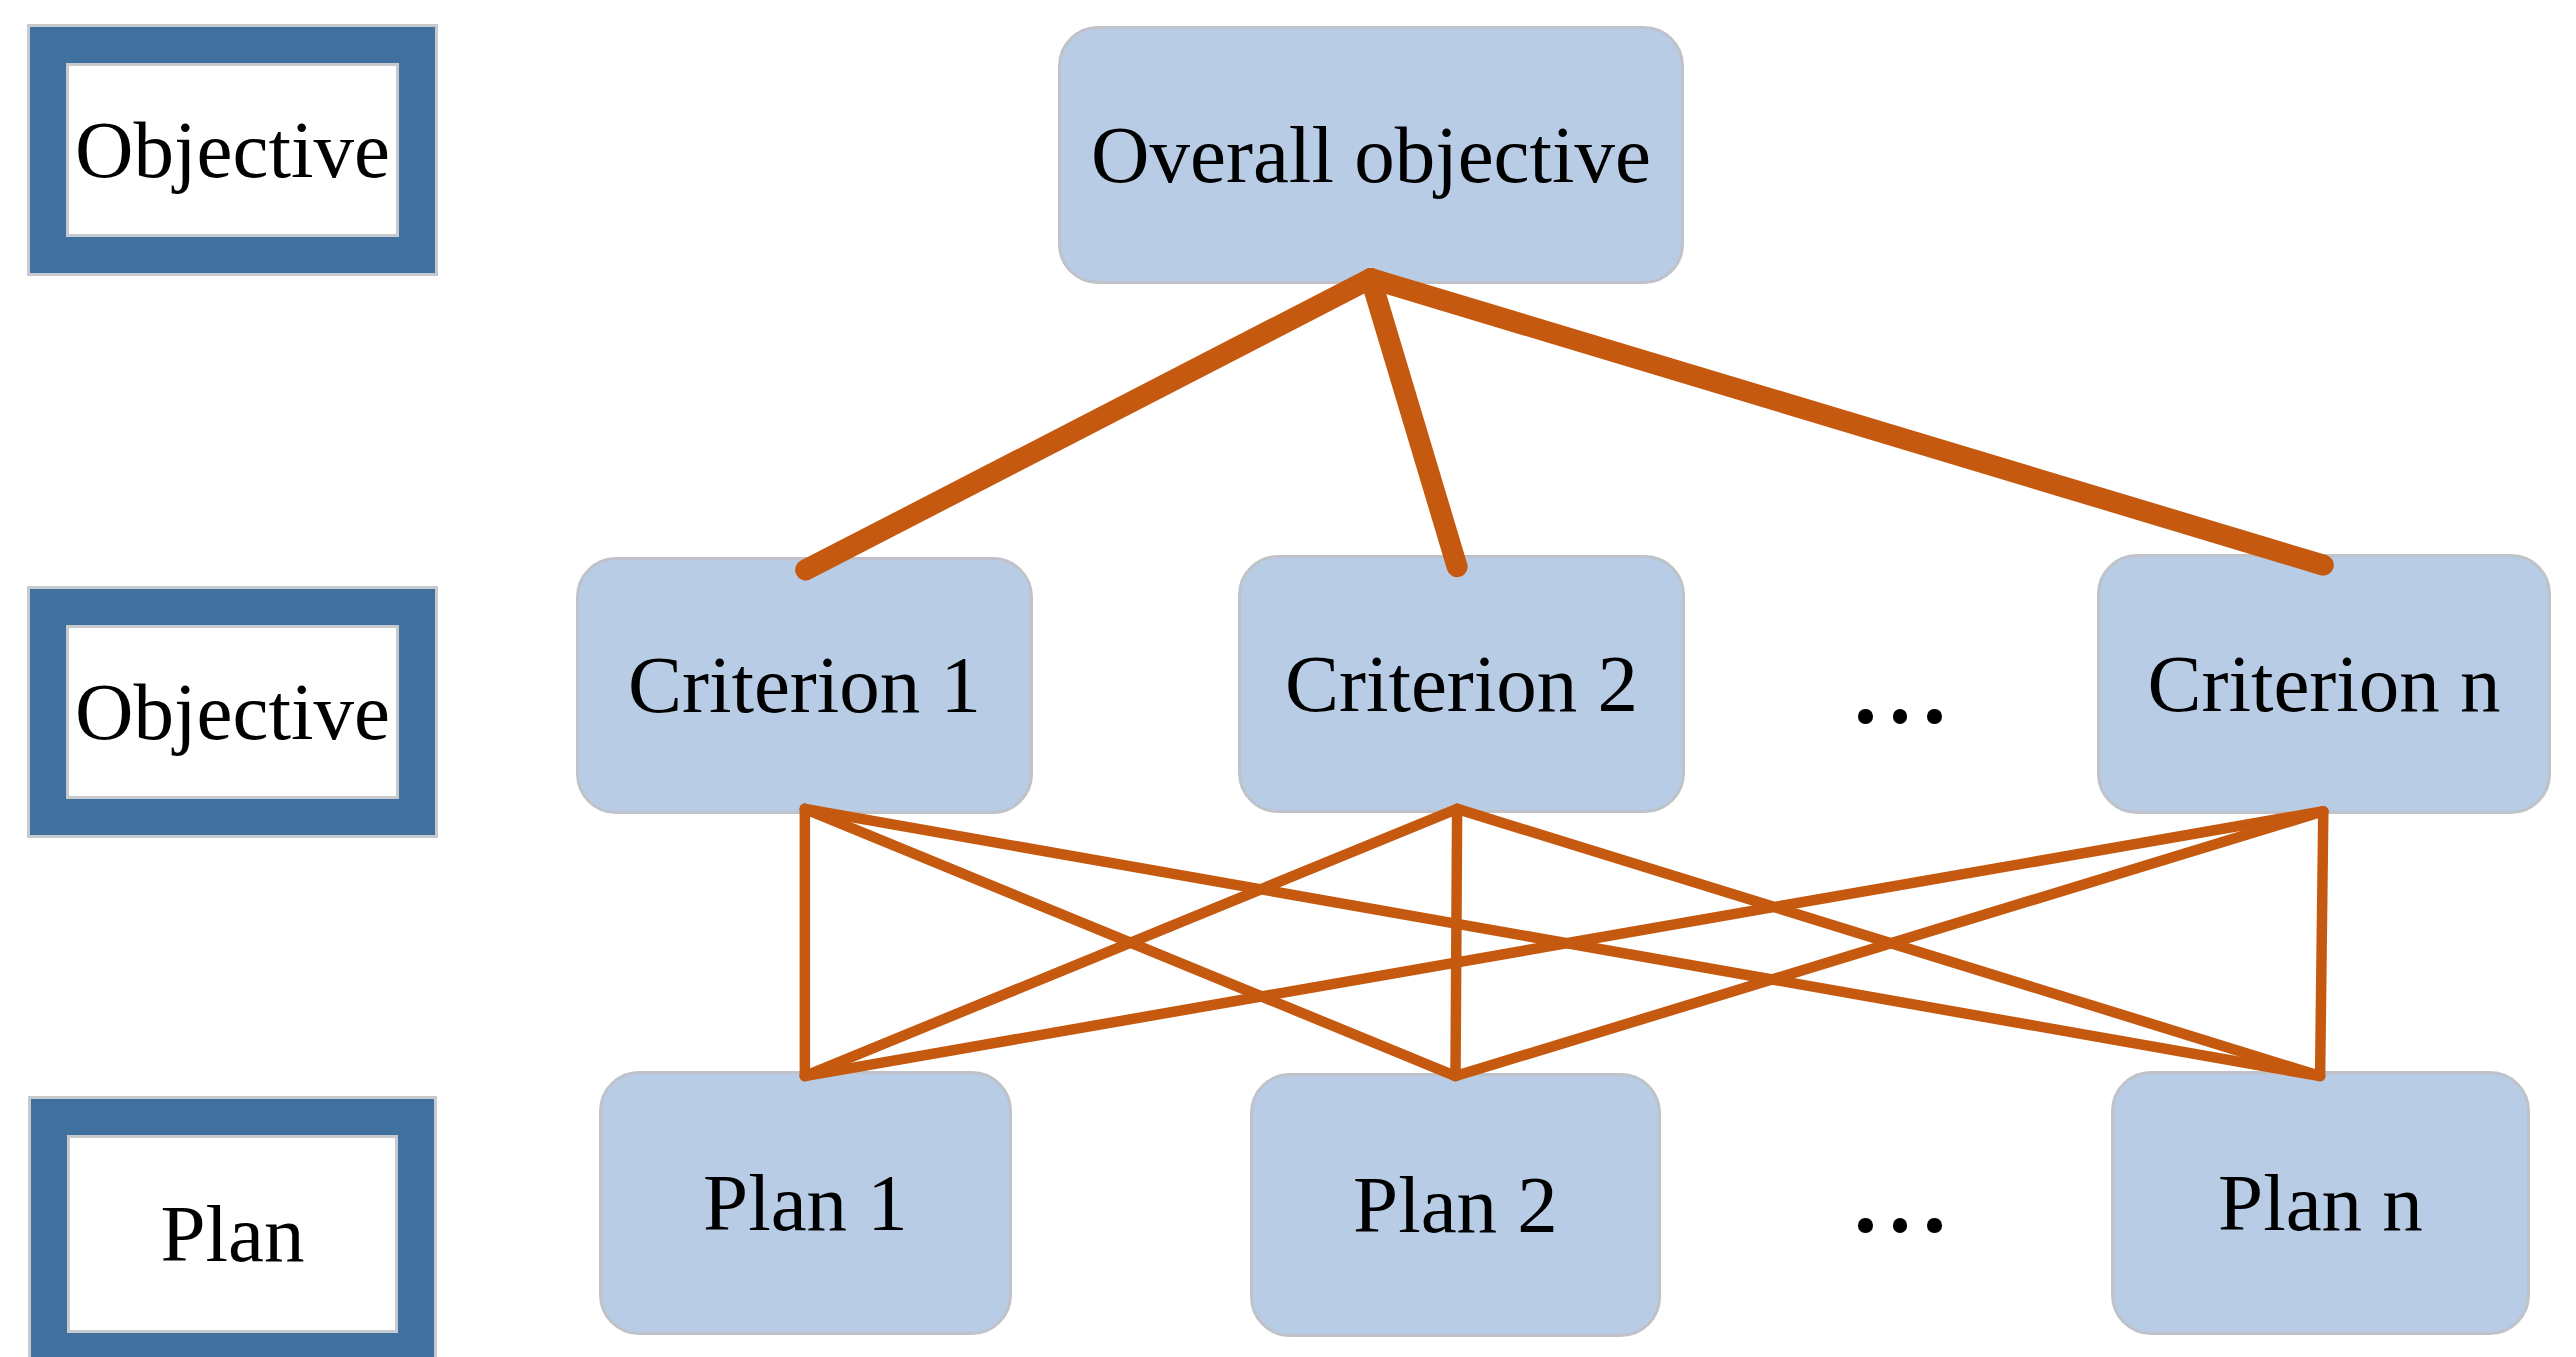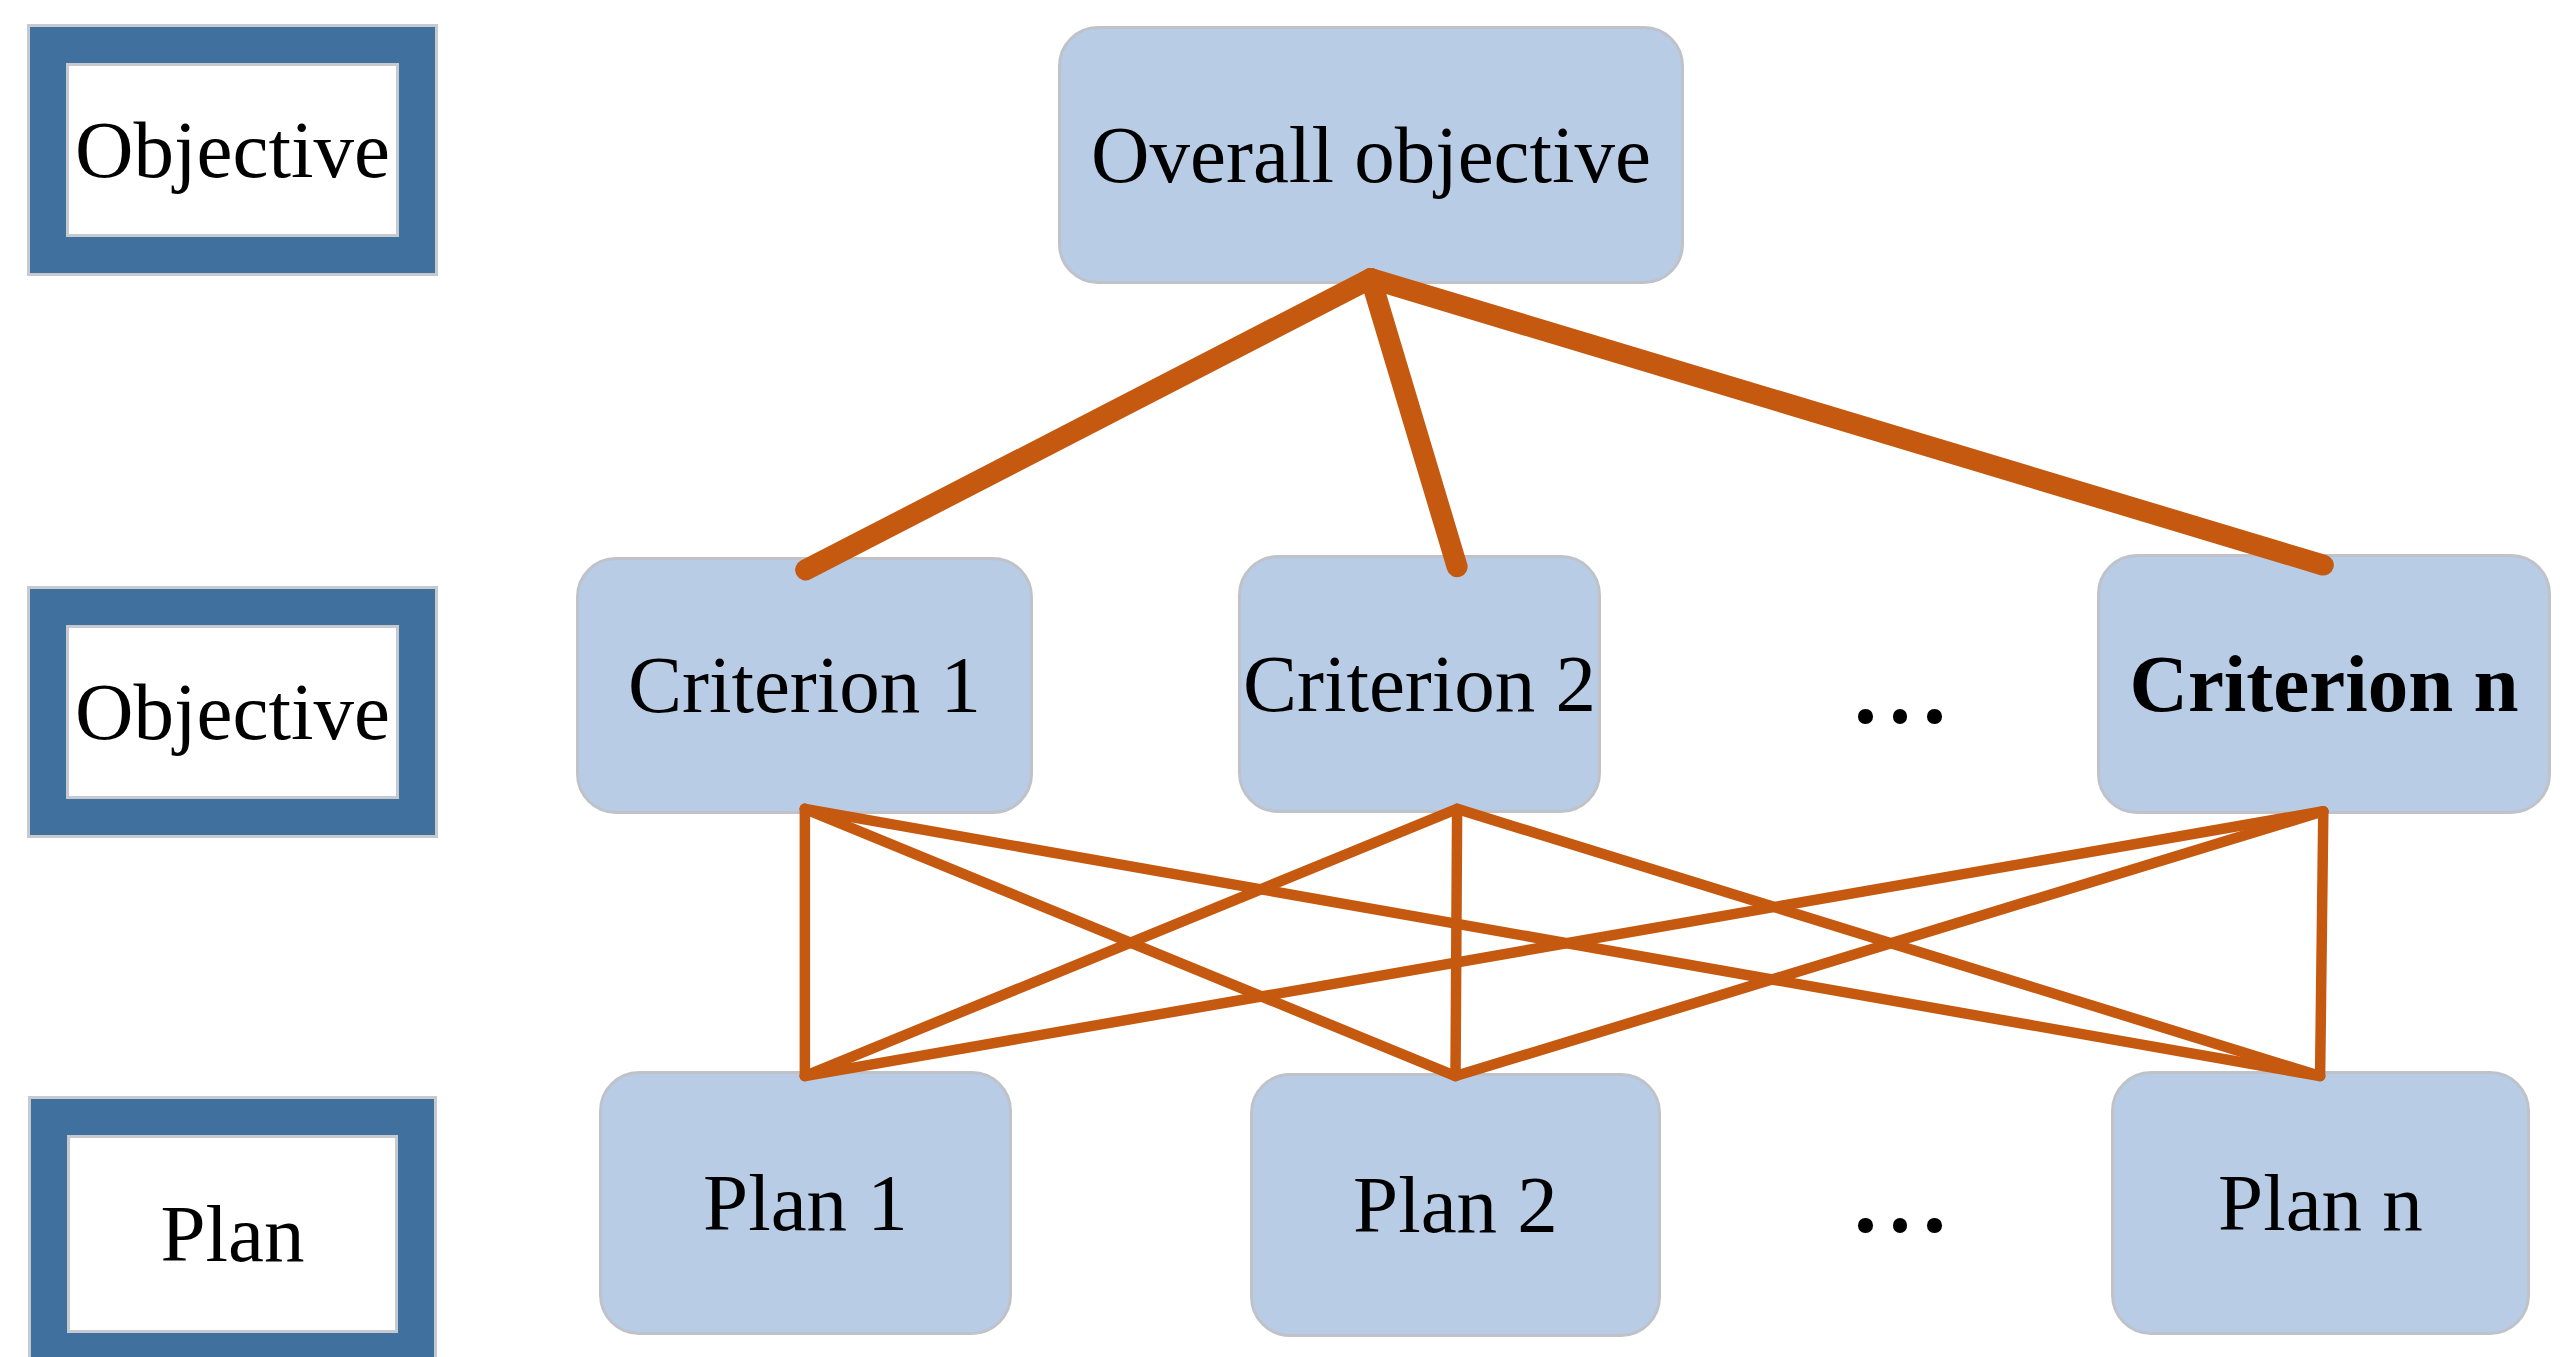--- a/index.html
+++ b/index.html
@@ -102,25 +102,25 @@
   </div>
 
   <div class="node" style="left:1058px; top:26px; width:626px; height:258px;">
     <span class="node-text">Overall objective</span>
   </div>
 
   <div class="node" style="left:576px; top:557px; width:457px; height:257px;">
     <span class="node-text">Criterion 1</span>
   </div>
 
-  <div class="node" style="left:1238px; top:555px; width:363px; height:258px;">
+  <div class="node" style="left:1238px; top:555px; width:447px; height:258px;">
     <span class="node-text">Criterion 2</span>
   </div>
 
-  <div class="node" style="left:2097px; top:554px; width:454px; height:260px;font-weight:bold;">
+  <div class="node" style="left:2097px; top:554px; width:454px; height:260px;">
     <span class="node-text">Criterion n</span>
   </div>
 
   <div class="node" style="left:599px; top:1071px; width:413px; height:264px;text-align:right;">
     <span class="node-text">Plan 1</span>
   </div>
 
   <div class="node" style="left:1250px; top:1073px; width:411px; height:264px;">
     <span class="node-text">Plan 2</span>
   </div>

